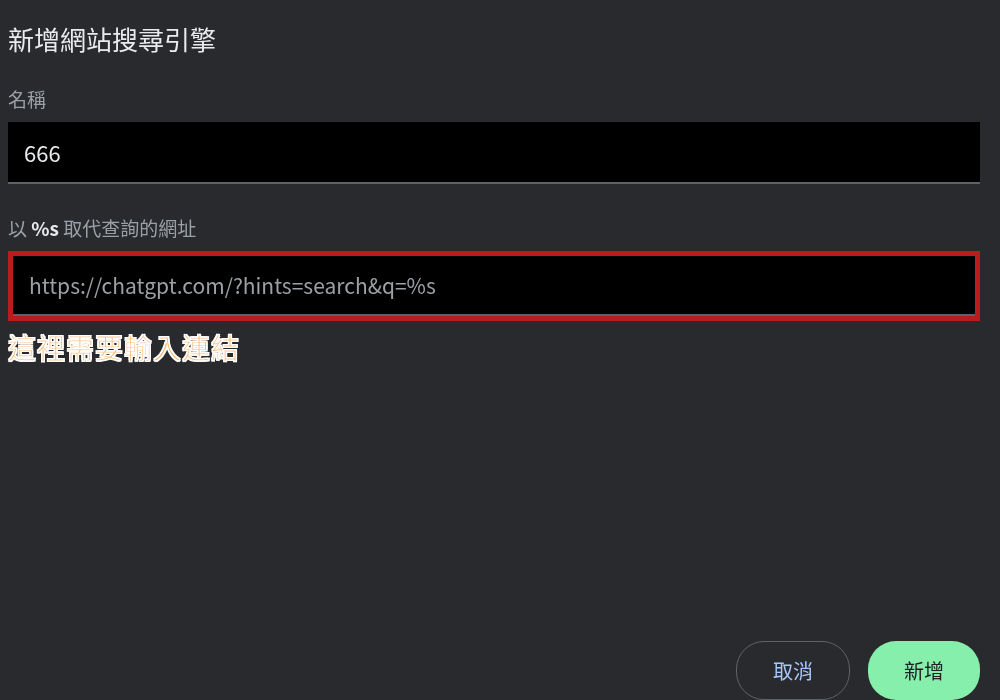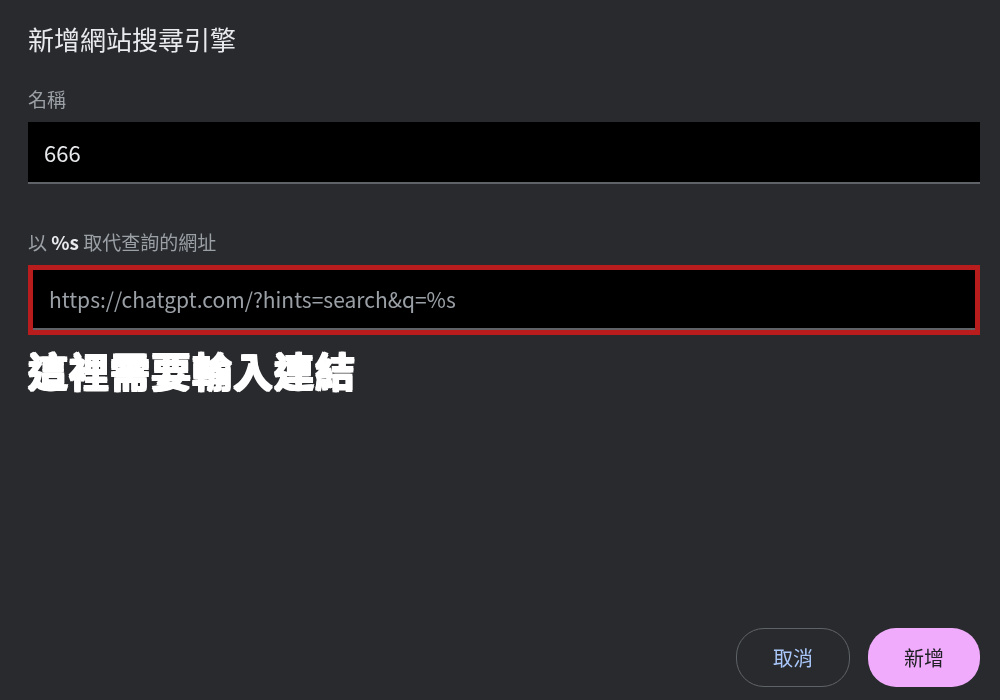--- a/index.html
+++ b/index.html
@@ -10,30 +10,30 @@
     body {
       width: 1000px;
       height: 700px;
       background: #292a2d;
       font-family: "Microsoft JhengHei", "PingFang TC", "Noto Sans CJK TC", sans-serif;
       color: #e8eaed;
       overflow: hidden;
       position: relative;
     }
     .dialog {
-      padding: 20px 20px 0 28px;
+      padding: 20px 20px 0 8px;
     }
     .dialog-title {
       font-size: 26px;
       font-weight: 400;
       color: #e8eaed;
       margin-bottom: 28px;
     }
     .field-group {
-      margin-bottom: 44px;
+      margin-bottom: 30px;
     }
     .field-label {
       font-size: 19px;
       color: #9aa0a6;
       margin-bottom: 10px;
       display: block;
     }
     .field-label-bold {
       font-weight: bold;
       color: #e8eaed;
@@ -61,54 +61,54 @@
     .highlight-box {
       border: 5px solid #b91c1c;
       padding: 0;
       position: relative;
       margin-top: 8px;
     }
     .highlight-box .text-input {
       border-bottom: 2px solid #5f6368;
     }
     .annotation {
-      font-size: 40px;
-      font-weight: bold;
-      color: #ffffff;
+      font-size: 28px;
+      font-weight: normal;
+      color: #fdba74;
       -webkit-text-stroke: 1px #ffffff;
       text-shadow: 
         -1px -1px 0 #fff,
         1px -1px 0 #fff,
         -1px 1px 0 #fff,
         1px 1px 0 #fff;
       margin-top: 6px;
       letter-spacing: 1px;
     }
     .button-row {
       position: absolute;
-      bottom: 13px;
+      bottom: 0;
       right: 20px;
       display: flex;
       gap: 18px;
     }
     .btn {
       padding: 14px 36px;
       border-radius: 28px;
       font-size: 20px;
       cursor: pointer;
       border: none;
       font-family: inherit;
     }
     .btn-cancel {
       background: transparent;
       border: 1px solid #5f6368;
       color: #a9c7fa;
     }
     .btn-primary {
-      background: #f0abfc;
+      background: #86efac;
       color: #202124;
     }
     .url-input {
       color: #9aa0a6;
       font-size: 21px;
     }
   </style>
 </head>
 <body>
 

